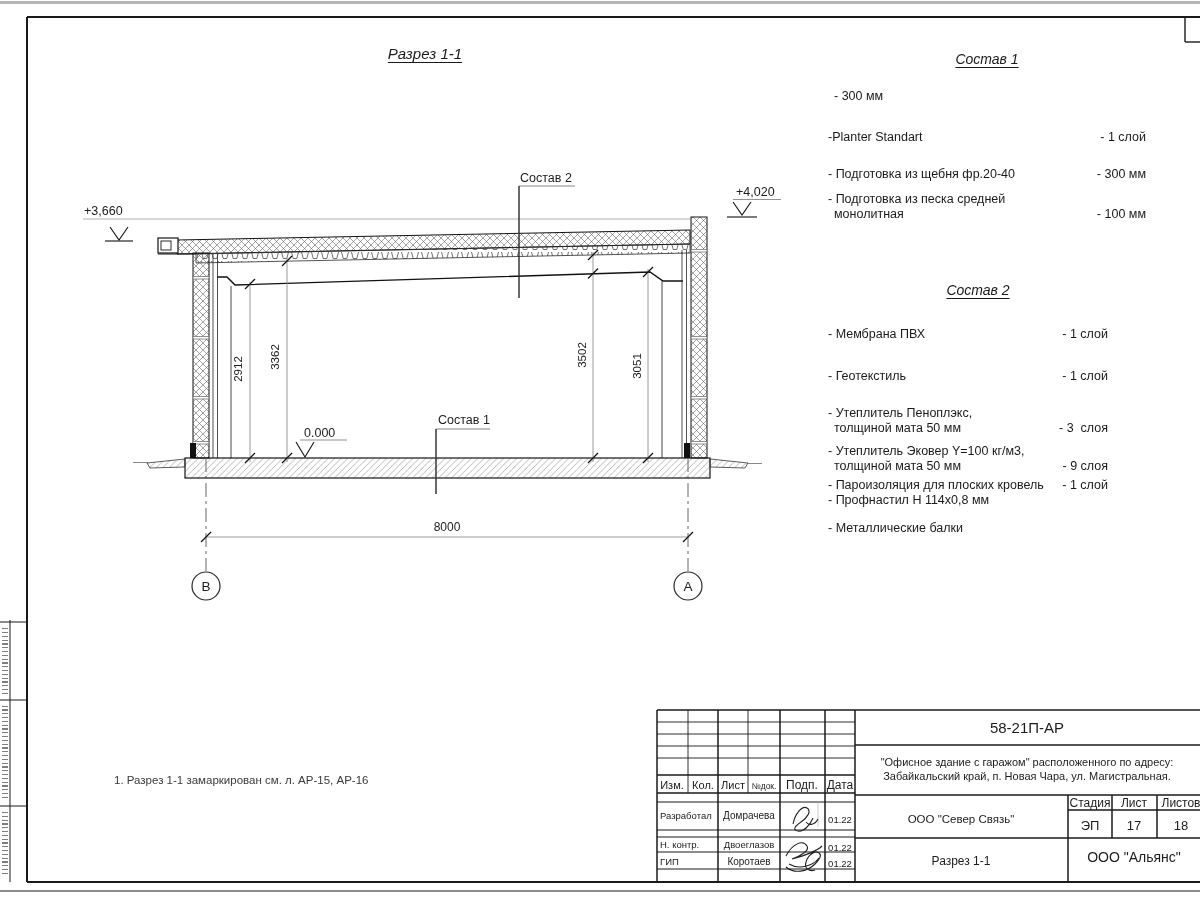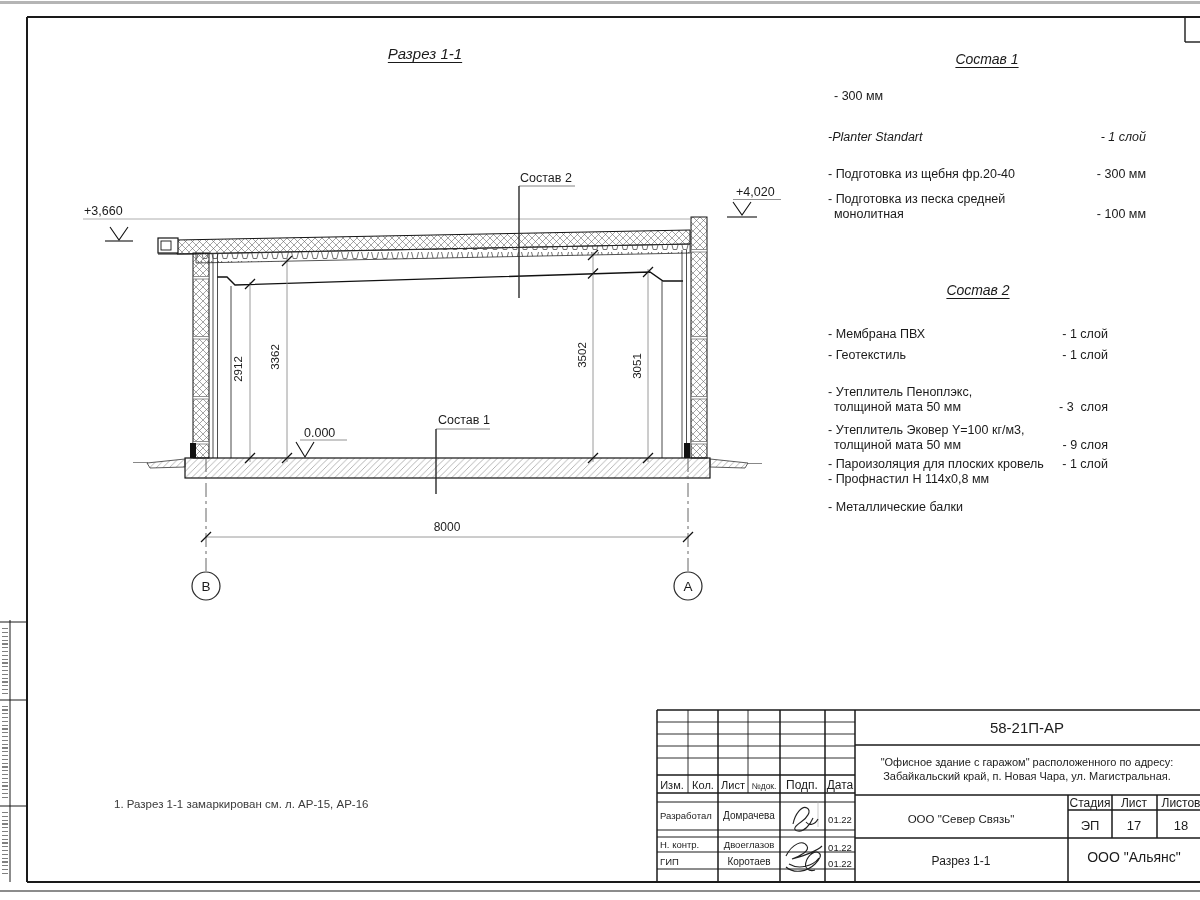--- a/index.html
+++ b/index.html
@@ -279,21 +279,21 @@
   </g>
 </svg>
 
 <div class="abs heading" style="left:366px;top:45px;width:118px;">Разрез 1-1</div>
 
 <div class="list-block" style="left:828px;top:52px;width:318px;">
   <div class="heading" style="margin-bottom:22px;">Состав 1</div>
   <div class="list-item" style="margin-bottom:26px;">
     <div class="val">- 300 мм</div>
   </div>
-  <div class="list-item" style="margin-bottom:22px;font-style:italic;">
+  <div class="list-item" style="margin-bottom:22px;">
     <div class="txt">
           <div>-Planter Standart</div>
           <div></div>
         </div>
     <div class="val">- 1 слой</div>
   </div>
   <div class="list-item" style="margin-bottom:10px;">
     <div class="txt">
           <div>- Подготовка из щебня фр.20-40</div>
           <div></div>
@@ -304,21 +304,21 @@
     <div class="txt">
           <div>- Подготовка из песка средней</div>
           <div style="padding-left:6px;">монолитная</div>
         </div>
     <div class="val">- 100 мм</div>
   </div>
 </div>
 
 <div class="list-block" style="left:828px;top:283px;width:280px;">
   <div class="heading" style="margin-bottom:29px;position:relative;left:10px;">Состав 2</div>
-  <div class="list-item" style="margin-bottom:6px;">
+  <div class="list-item" style="margin-bottom:27px;">
     <div class="txt">
           <div>- Мембрана ПВХ</div>
           <div></div>
         </div>
     <div class="val">- 1 слой</div>
   </div>
   <div class="list-item" style="margin-bottom:22px;">
     <div class="txt">
           <div>- Геотекстиль</div>
           <div></div>
@@ -355,19 +355,19 @@
   </div>
   <div class="list-item">
     <div class="txt">
           <div>- Металлические балки</div>
           <div></div>
         </div>
     <div class="val"></div>
   </div>
 </div>
 
-<div class="note" style="left:114px;top:798px;">1. Разрез 1-1 замаркирован см. л. АР-15, АР-16</div>
+<div class="note" style="left:114px;top:774px;">1. Разрез 1-1 замаркирован см. л. АР-15, АР-16</div>
 
 <div class="stripe" style="top:628px;height:66px;"></div>
 <div class="stripe" style="top:706px;height:92px;"></div>
 <div class="stripe" style="top:812px;height:62px;"></div>
 
 </div>
 
 </body></html>

